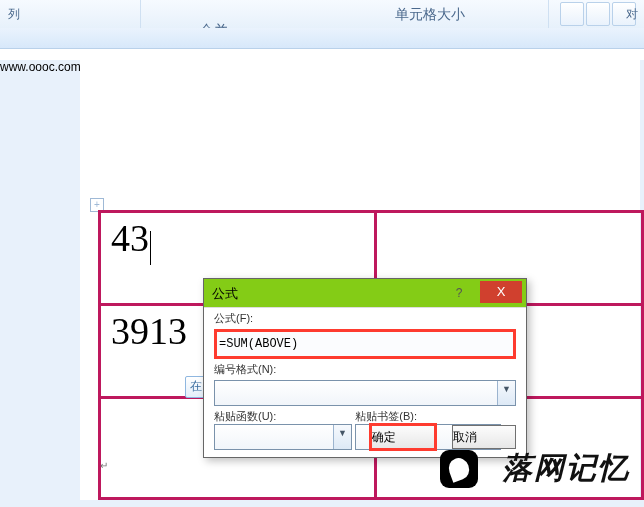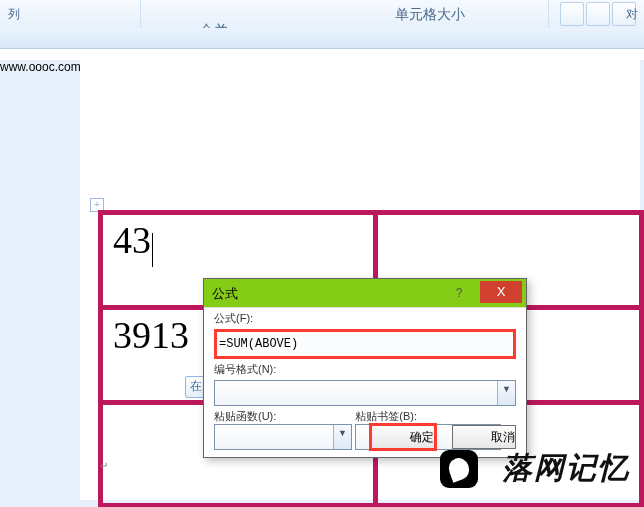--- a/index.html
+++ b/index.html
@@ -11,21 +11,21 @@
   .ribbon .col{position:absolute;top:6px;left:8px;color:#4a688c}
   .ribbon .tinybtn{position:absolute;top:2px;width:22px;height:22px;border:1px solid #b9d1ea;background:linear-gradient(#fff,#e9f2fc);border-radius:2px}
   .tb1{left:560px}.tb2{left:586px}.tb3{left:612px}
   .ribbon .cornerlbl{position:absolute;top:6px;right:6px;color:#4a688c}
   .secondbar{position:absolute;left:0;top:28px;right:0;height:20px;background:linear-gradient(#eaf3fd,#d7e8fa);border-bottom:1px solid #b9d1ea}
 
   .page{position:absolute;left:0;top:60px;right:0;bottom:0;background:#e8f1fb}
   .sheet{position:absolute;left:80px;top:-10px;width:560px;height:450px;background:#fff}
   .tlmark{position:absolute;left:90px;top:138px;width:12px;height:12px;border:1px solid #9fb9d6;color:#9fb9d6;font-size:10px;line-height:12px;text-align:center}
   .tbl{position:absolute;left:98px;top:150px;border-collapse:collapse}
-  .tbl td{border:5px solid #be185d;height:78px;width:276px;vertical-align:top;padding:6px 10px;font-family:"Times New Roman",serif}
+  .tbl td{border:3px solid #be185d;height:78px;width:276px;vertical-align:top;padding:6px 10px;font-family:"Times New Roman",serif}
   .big{font-size:38px;line-height:1}
   .underrow td{height:86px}
   .leftmarker{position:absolute;left:100px;top:400px;width:8px;height:8px;font-size:10px;color:#777}
 
   
   .floaty{position:absolute;left:185px;top:316px;height:18px;border:1px solid #8fb7e0;background:linear-gradient(#fff,#e4effa);font-size:12px;color:#3c6ea0;padding:1px 4px;border-radius:2px}
 
   
   .dlg{position:absolute;left:203px;top:218px;width:322px;height:178px;background:#fff;border:1px solid #666;box-shadow:3px 3px 8px rgba(0,0,0,.25)}
   .dlg .titlebar{height:28px;background:#84cc16;border-bottom:1px solid #ddd;position:relative}
@@ -35,21 +35,21 @@
   .dlg .body{position:absolute;left:10px;right:10px;top:32px;bottom:8px}
   .dlg label{color:#333;font-size:11px}
   .dlg input.txt, .dlg .combo{width:100%;height:18px;border:1px solid #7a92ab;background:#fbfcfe;font-size:12px;font-family:"Courier New",monospace;padding:12px 2px;box-sizing:border-box}
   .dlg .combo{position:relative;background:linear-gradient(#fff,#f1f5fa);font-family:inherit}
   .dlg .combo .arrow{position:absolute;right:0;top:0;width:17px;height:100%;border-left:1px solid #9cb4cf;background:linear-gradient(#f6f9fd,#dde9f6);text-align:center;line-height:16px;color:#456;font-size:9px}
   .row{margin-bottom:3px}
   .half{display:inline-block;vertical-align:top}
   .halfL{width:138px;}
   .halfR{width:146px}
   .btns{position:absolute;bottom:0;right:0}
-  .btn{display:inline-block;width:62px;height:22px;border:1px solid #707070;background:linear-gradient(#fcfcfc,#e7e7e7);text-align:right;line-height:22px;font-size:12px;margin-left:14px}
+  .btn{display:inline-block;width:62px;height:22px;border:1px solid #707070;background:linear-gradient(#fcfcfc,#e7e7e7);text-align:left;line-height:22px;font-size:12px;margin-left:14px}
   .hl-red{outline:3px solid #fe3b2f;outline-offset:-1px}
   .hl-red-inner{border:3px solid #fe3b2f !important}
 
   
   .brand{position:absolute;right:14px;bottom:18px;display:flex;align-items:center;gap:24px}
   .brand .logo{width:38px;height:38px;background:#000;border-radius:9px;position:relative}
   .brand .logo:before{content:"";position:absolute;left:9px;top:8px;width:20px;height:22px;background:#fff;border-radius:50% 50% 50% 0;transform:rotate(-20deg)}
   .brand .txt1{font-size:30px;font-weight:bold;font-style:italic;letter-spacing:2px;color:#111}
 
   .caret{display:inline-block;width:1px;height:34px;background:#000;vertical-align:middle;margin-left:1px}

